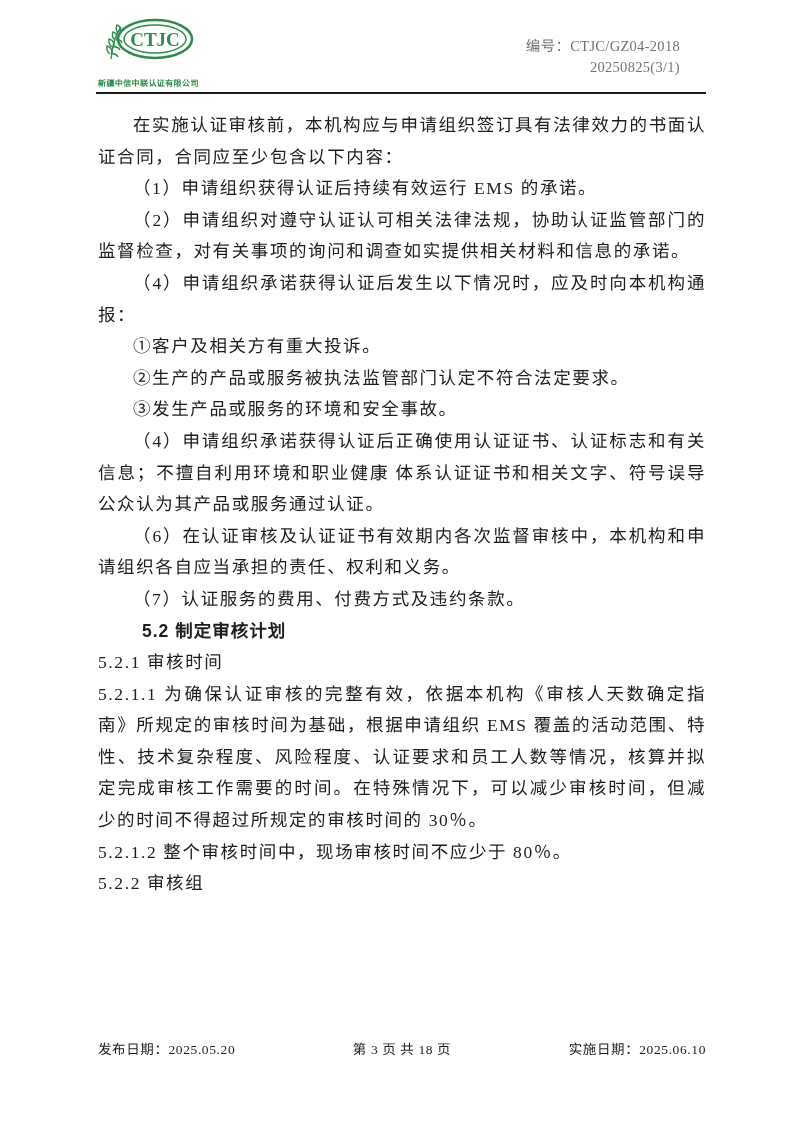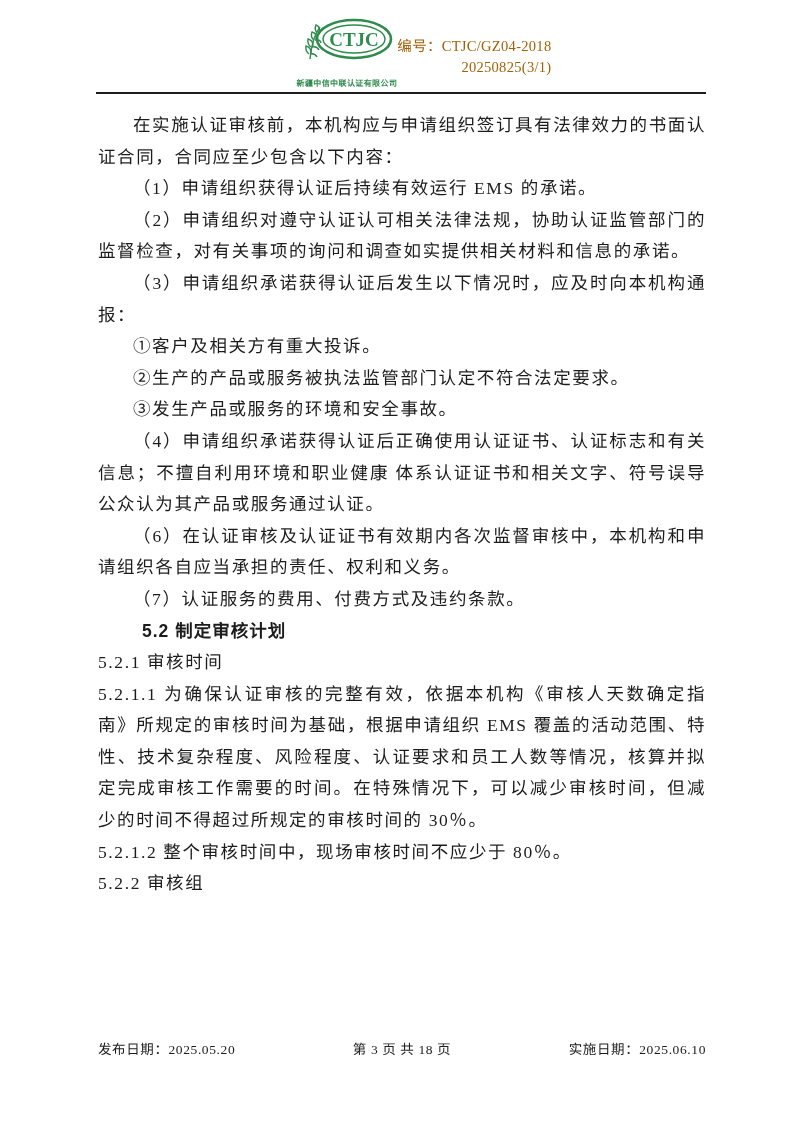--- a/index.html
+++ b/index.html
@@ -13,23 +13,23 @@
     height: 1130px;
     margin: 0 auto;
     background: #ffffff;
     overflow: hidden;
     font-family: "Liberation Serif", "DejaVu Serif", serif;
     color: #1c1c1c;
   }
   
   .header {
     display: flex;
-    justify-content: center;
+    justify-content: space-between;
     align-items: flex-start;
-    padding: 18px 50px 0 98px;
+    padding: 18px 120px 0 98px;
   }
   .logo-block {
     display: flex;
     flex-direction: column;
     align-items: flex-start;
   }
   .logo-svg {
     display: block;
   }
   .company-name {
@@ -38,21 +38,21 @@
     letter-spacing: 0.4px;
     color: #2f8b4c;
     font-weight: bold;
     white-space: nowrap;
   }
   .doc-id-block {
     text-align: right;
     font-size: 14.5px;
     line-height: 1.45;
     padding-top: 18px;
-    color: #a16207;
+    color: #737373;
     letter-spacing: 0.3px;
   }
   .header-rule {
     margin: 4px 94px 0 96px;
     border: none;
     border-top: 2.2px solid #1d1d1d;
     height: 0;
   }
   
   .body-text {
@@ -131,21 +131,21 @@
       <div>20250825(3/1)</div>
     </div>
   </div>
 
   <hr class="header-rule">
 
   <div class="body-text">
     <p class="para indent">在实施认证审核前，本机构应与申请组织签订具有法律效力的书面认证合同，合同应至少包含以下内容：</p>
     <p class="para indent">（1）申请组织获得认证后持续有效运行 EMS 的承诺。</p>
     <p class="para indent">（2）申请组织对遵守认证认可相关法律法规，协助认证监管部门的监督检查，对有关事项的询问和调查如实提供相关材料和信息的承诺。</p>
-    <p class="para indent">（3）申请组织承诺获得认证后发生以下情况时，应及时向本机构通报：</p>
+    <p class="para indent">（4）申请组织承诺获得认证后发生以下情况时，应及时向本机构通报：</p>
     <p class="para indent">①客户及相关方有重大投诉。</p>
     <p class="para indent">②生产的产品或服务被执法监管部门认定不符合法定要求。</p>
     <p class="para indent">③发生产品或服务的环境和安全事故。</p>
     <p class="para indent">（4）申请组织承诺获得认证后正确使用认证证书、认证标志和有关信息；不擅自利用环境和职业健康 体系认证证书和相关文字、符号误导公众认为其产品或服务通过认证。</p>
     <p class="para indent">（6）在认证审核及认证证书有效期内各次监督审核中，本机构和申请组织各自应当承担的责任、权利和义务。</p>
     <p class="para indent">（7）认证服务的费用、付费方式及违约条款。</p>
     <p class="para heading">5.2 制定审核计划</p>
     <p class="para">5.2.1 审核时间</p>
     <p class="para">5.2.1.1 为确保认证审核的完整有效，依据本机构《审核人天数确定指南》所规定的审核时间为基础，根据申请组织 EMS 覆盖的活动范围、特性、技术复杂程度、风险程度、认证要求和员工人数等情况，核算并拟定完成审核工作需要的时间。在特殊情况下，可以减少审核时间，但减少的时间不得超过所规定的审核时间的 30％。</p>
     <p class="para">5.2.1.2 整个审核时间中，现场审核时间不应少于 80％。</p>

